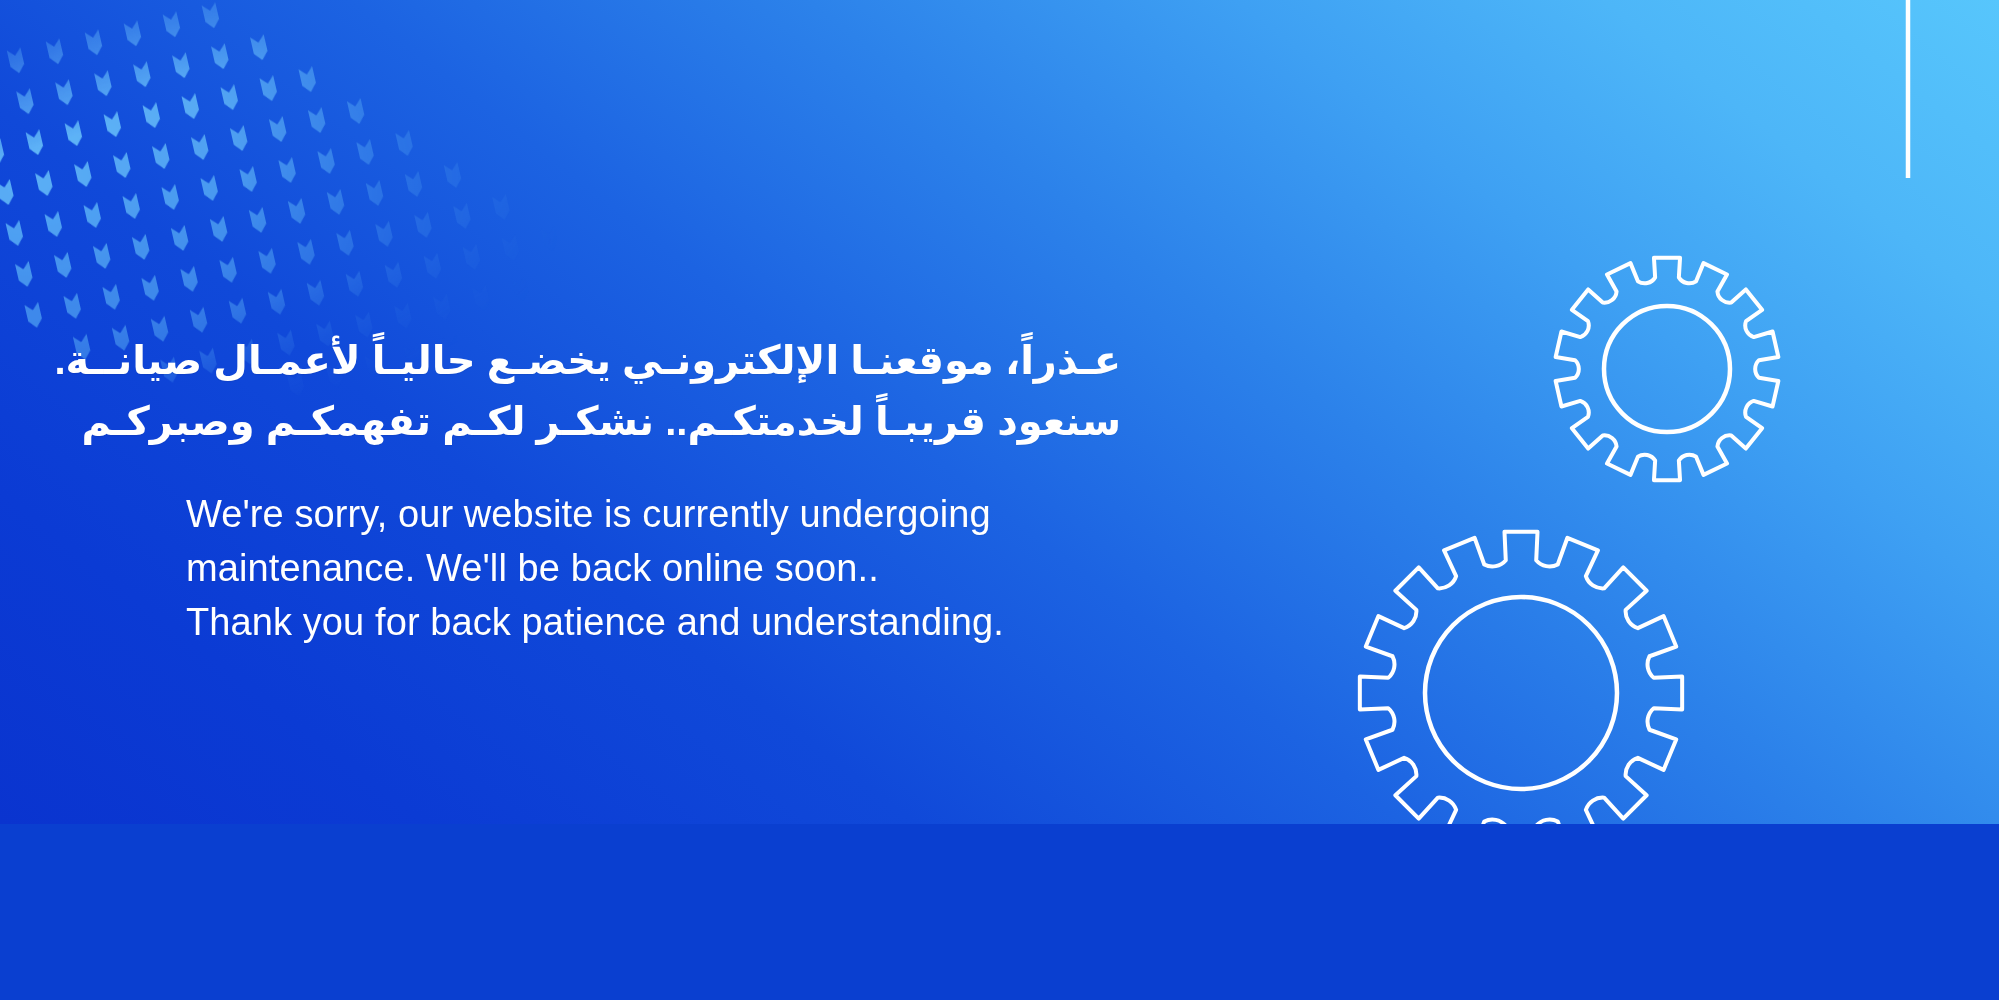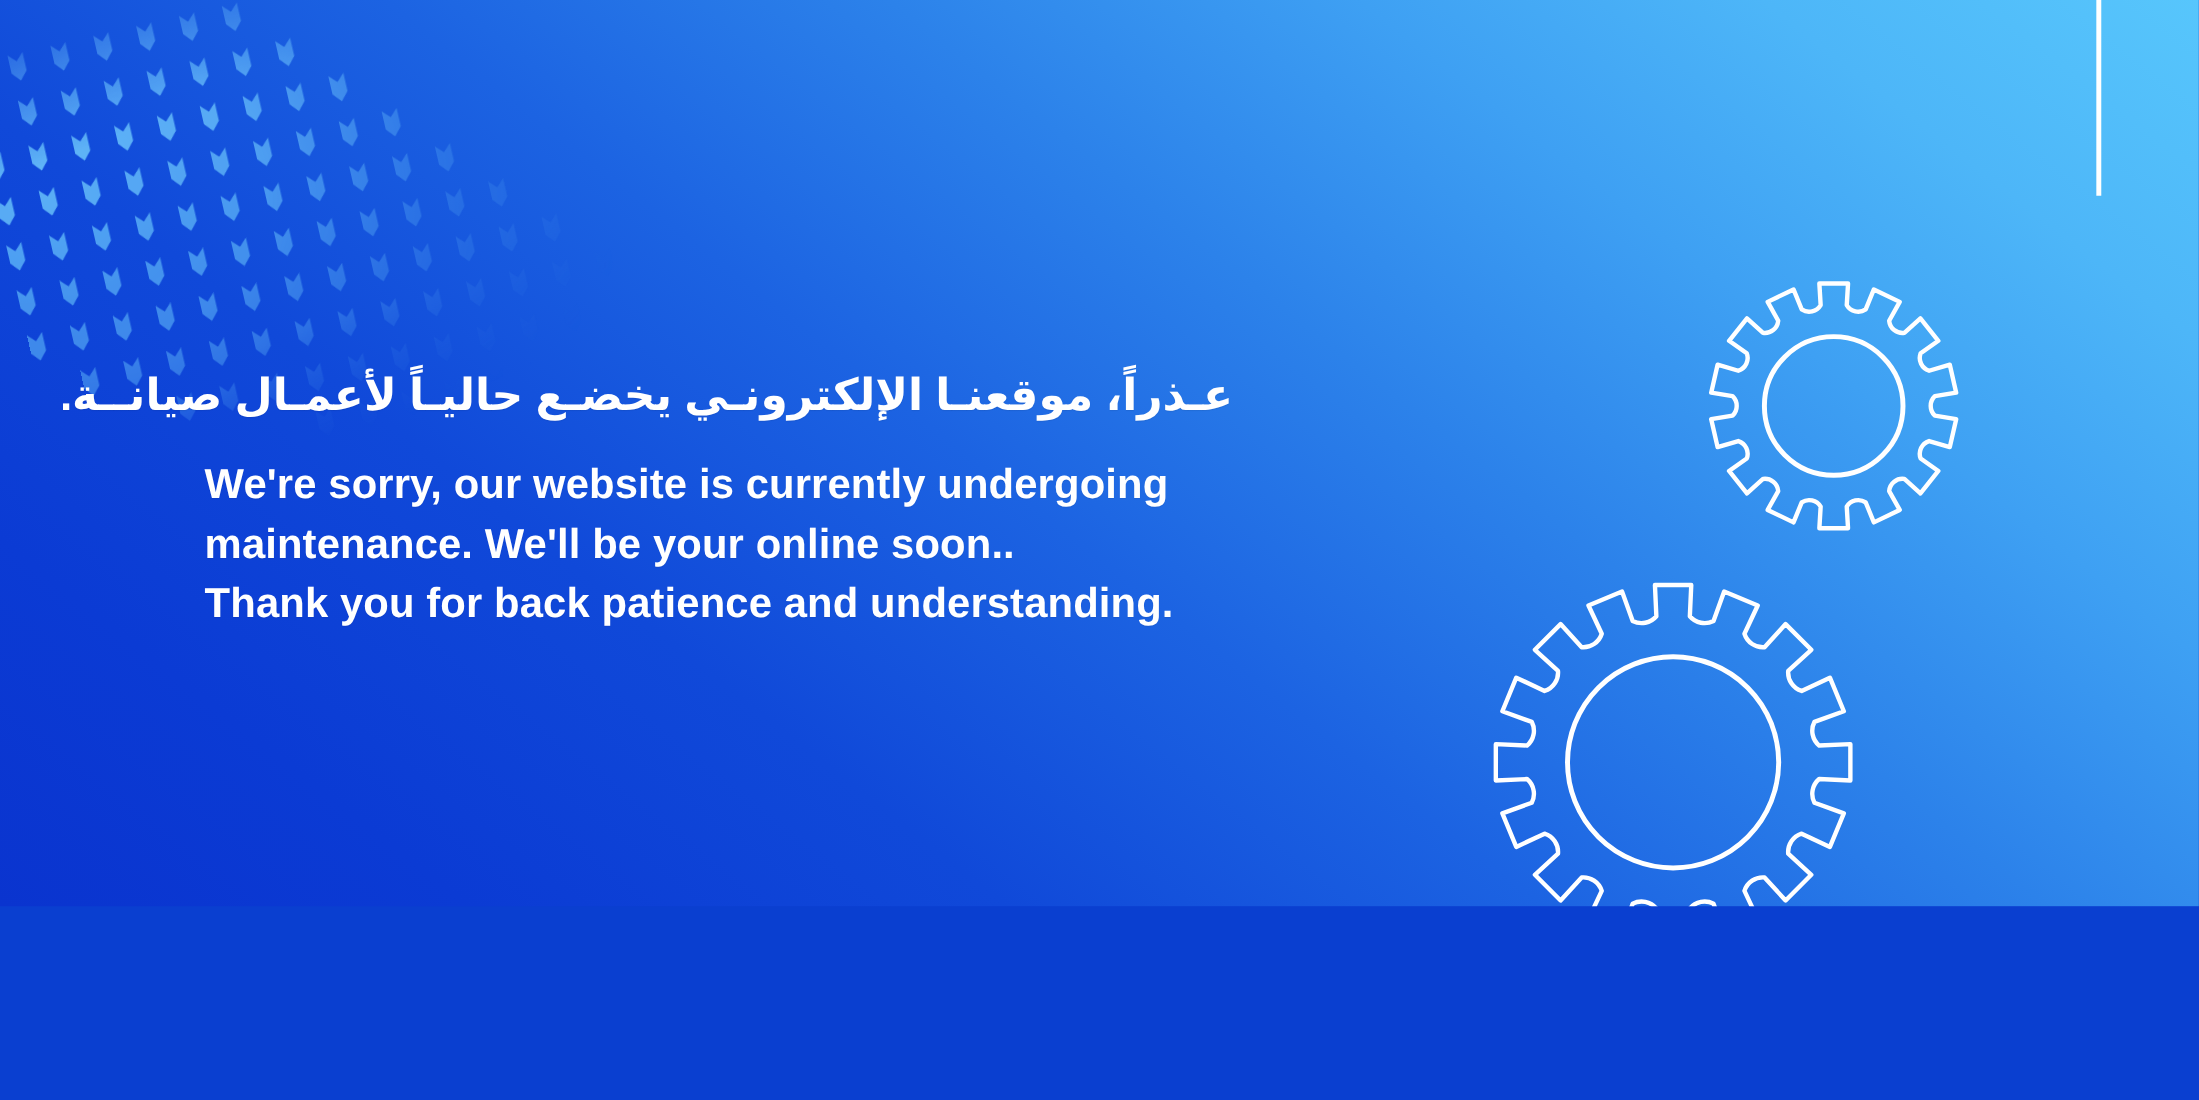--- a/index.html
+++ b/index.html
@@ -69,25 +69,25 @@
     letter-spacing: 0px;
     width: 935px;
     text-shadow: 0 1px 1px rgba(0,0,0,.07);
   }
   .arabic-line {
     display: block;
     white-space: nowrap;
   }
 
   .english-block {
-    margin-top: 24px;
+    margin-top: 36px;
     color: #ffffff;
     font-size: 38px;
     line-height: 1.42;
-    font-weight: 700;
+    font-weight: 400;
     letter-spacing: .1px;
     text-shadow: 0 1px 1px rgba(0,0,0,.07);
   }
   .english-line { display: block; white-space: nowrap; }
 </style>
 </head>
 <body>
 
 <div id="stage">
 
@@ -338,22 +338,23 @@
 
     <path d="M 414.96,257.76 L 441.04,257.76 L 439.86,277.36 A 12.152 12.152 0 0 0 457.08,281.29 L 464.52,263.12 L 488.01,274.44 L 478.44,291.58 A 12.152 12.152 0 0 0 492.25,302.59 L 506.84,289.45 L 523.10,309.84 L 507.04,321.14 A 12.152 12.152 0 0 0 514.70,337.05 L 533.55,331.53 L 539.35,356.96 L 519.98,360.17 A 12.152 12.152 0 0 0 519.98,377.83 L 539.35,381.04 L 533.55,406.47 L 514.70,400.95 A 12.152 12.152 0 0 0 507.04,416.86 L 523.10,428.16 L 506.84,448.55 L 492.25,435.41 A 12.152 12.152 0 0 0 478.44,446.42 L 488.01,463.56 L 464.52,474.88 L 457.08,456.71 A 12.152 12.152 0 0 0 439.86,460.64 L 441.04,480.24 L 414.96,480.24 L 416.14,460.64 A 12.152 12.152 0 0 0 398.92,456.71 L 391.48,474.88 L 367.99,463.56 L 377.56,446.42 A 12.152 12.152 0 0 0 363.75,435.41 L 349.16,448.55 L 332.90,428.16 L 348.96,416.86 A 12.152 12.152 0 0 0 341.30,400.95 L 322.45,406.47 L 316.65,381.04 L 336.02,377.83 A 12.152 12.152 0 0 0 336.02,360.17 L 316.65,356.96 L 322.45,331.53 L 341.30,337.05 A 12.152 12.152 0 0 0 348.96,321.14 L 332.90,309.84 L 349.16,289.45 L 363.75,302.59 A 12.152 12.152 0 0 0 377.56,291.58 L 367.99,274.44 L 391.48,263.12 L 398.92,281.29 A 12.152 12.152 0 0 0 416.14,277.36 Z" fill="none" stroke="#ffffff" stroke-width="4" stroke-linejoin="round" stroke-linecap="round"></path>
       <path d="M 265.49,531.84 L 298.51,531.84 L 297.22,560.22 A 17.576999999999998 17.576999999999998 0 0 0 318.75,564.50 L 328.42,537.79 L 358.93,550.43 L 346.87,576.15 A 17.576999999999998 17.576999999999998 0 0 0 365.13,588.35 L 384.28,567.37 L 407.63,590.72 L 386.65,609.87 A 17.576999999999998 17.576999999999998 0 0 0 398.85,628.13 L 424.57,616.07 L 437.21,646.58 L 410.50,656.25 A 17.576999999999998 17.576999999999998 0 0 0 414.78,677.78 L 443.16,676.49 L 443.16,709.51 L 414.78,708.22 A 17.576999999999998 17.576999999999998 0 0 0 410.50,729.75 L 437.21,739.42 L 424.57,769.93 L 398.85,757.87 A 17.576999999999998 17.576999999999998 0 0 0 386.65,776.13 L 407.63,795.28 L 384.28,818.63 L 365.13,797.65 A 17.576999999999998 17.576999999999998 0 0 0 346.87,809.85 L 358.93,835.57 L 328.42,848.21 L 318.75,821.50 A 17.576999999999998 17.576999999999998 0 0 0 297.22,825.78 L 298.51,854.16 L 265.49,854.16 L 266.78,825.78 A 17.576999999999998 17.576999999999998 0 0 0 245.25,821.50 L 235.58,848.21 L 205.07,835.57 L 217.13,809.85 A 17.576999999999998 17.576999999999998 0 0 0 198.87,797.65 L 179.72,818.63 L 156.37,795.28 L 177.35,776.13 A 17.576999999999998 17.576999999999998 0 0 0 165.15,757.87 L 139.43,769.93 L 126.79,739.42 L 153.50,729.75 A 17.576999999999998 17.576999999999998 0 0 0 149.22,708.22 L 120.84,709.51 L 120.84,676.49 L 149.22,677.78 A 17.576999999999998 17.576999999999998 0 0 0 153.50,656.25 L 126.79,646.58 L 139.43,616.07 L 165.15,628.13 A 17.576999999999998 17.576999999999998 0 0 0 177.35,609.87 L 156.37,590.72 L 179.72,567.37 L 198.87,588.35 A 17.576999999999998 17.576999999999998 0 0 0 217.13,576.15 L 205.07,550.43 L 235.58,537.79 L 245.25,564.50 A 17.576999999999998 17.576999999999998 0 0 0 266.78,560.22 Z" fill="none" stroke="#ffffff" stroke-width="4" stroke-linejoin="round" stroke-linecap="round"></path>
       <path d="M 608,860 L 608,1005" fill="none" stroke="#ffffff" stroke-width="4.5" stroke-linecap="butt"></path>
   </svg>
 
   <div id="message-block">
 
     <div class="arabic-block">
       <span class="arabic-line">عـذراً، موقعنـا الإلكترونـي يخضـع حاليـاً لأعمـال صيانــة.</span>
+      <span class="arabic-line">سنعود قريبـاً لخدمتكـم.. نشكـر لكـم تفهمكـم وصبركـم</span>
     </div>
 
     <div class="english-block">
       <span class="english-line">We're sorry, our website is currently undergoing</span>
-      <span class="english-line">maintenance. We'll be your online soon..</span>
+      <span class="english-line">maintenance. We'll be back online soon..</span>
       <span class="english-line">Thank you for back patience and understanding.</span>
     </div>
 
   </div>
 </div>
 
 </body></html>

